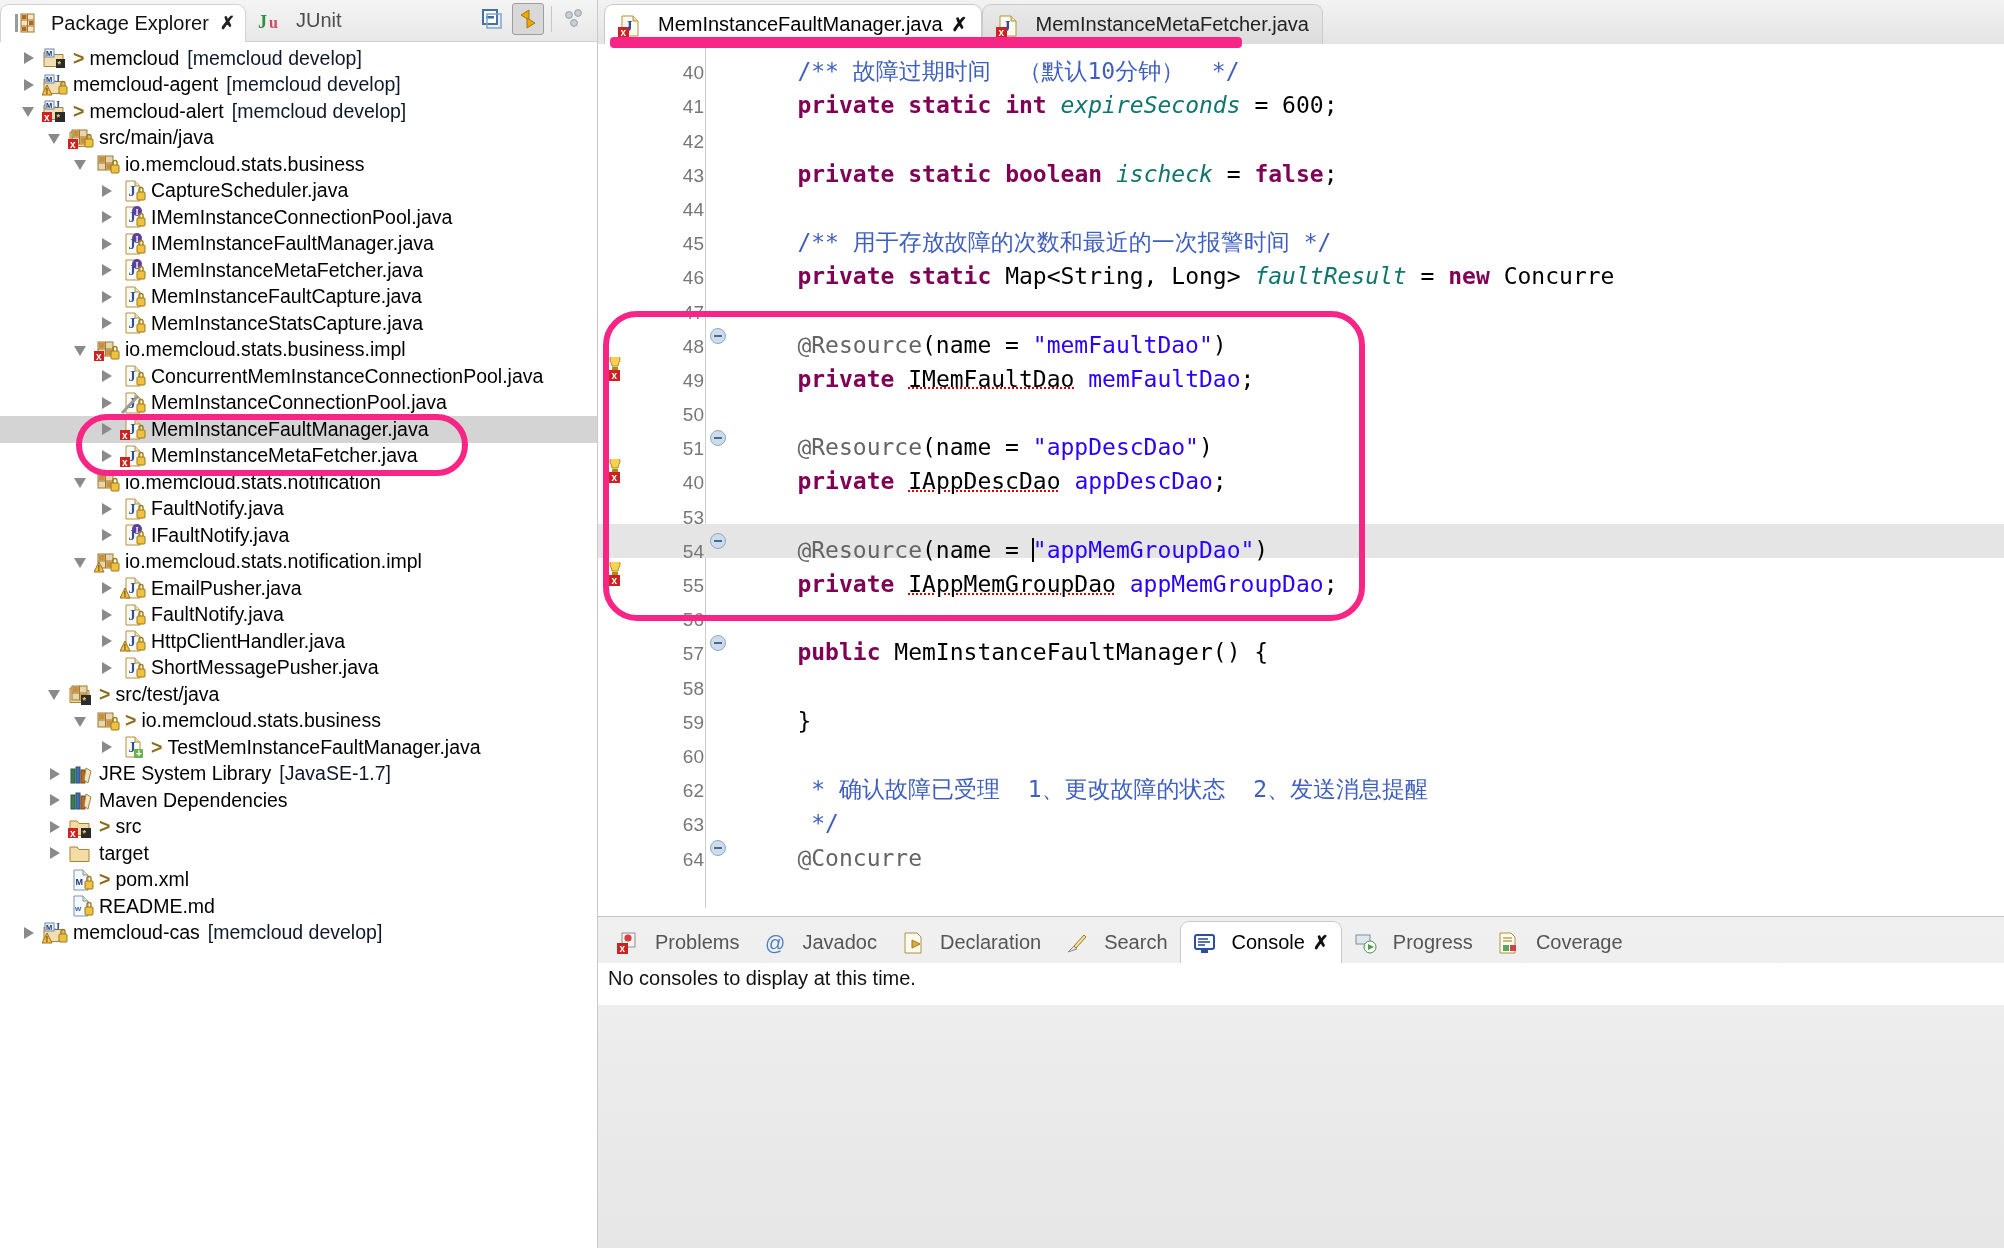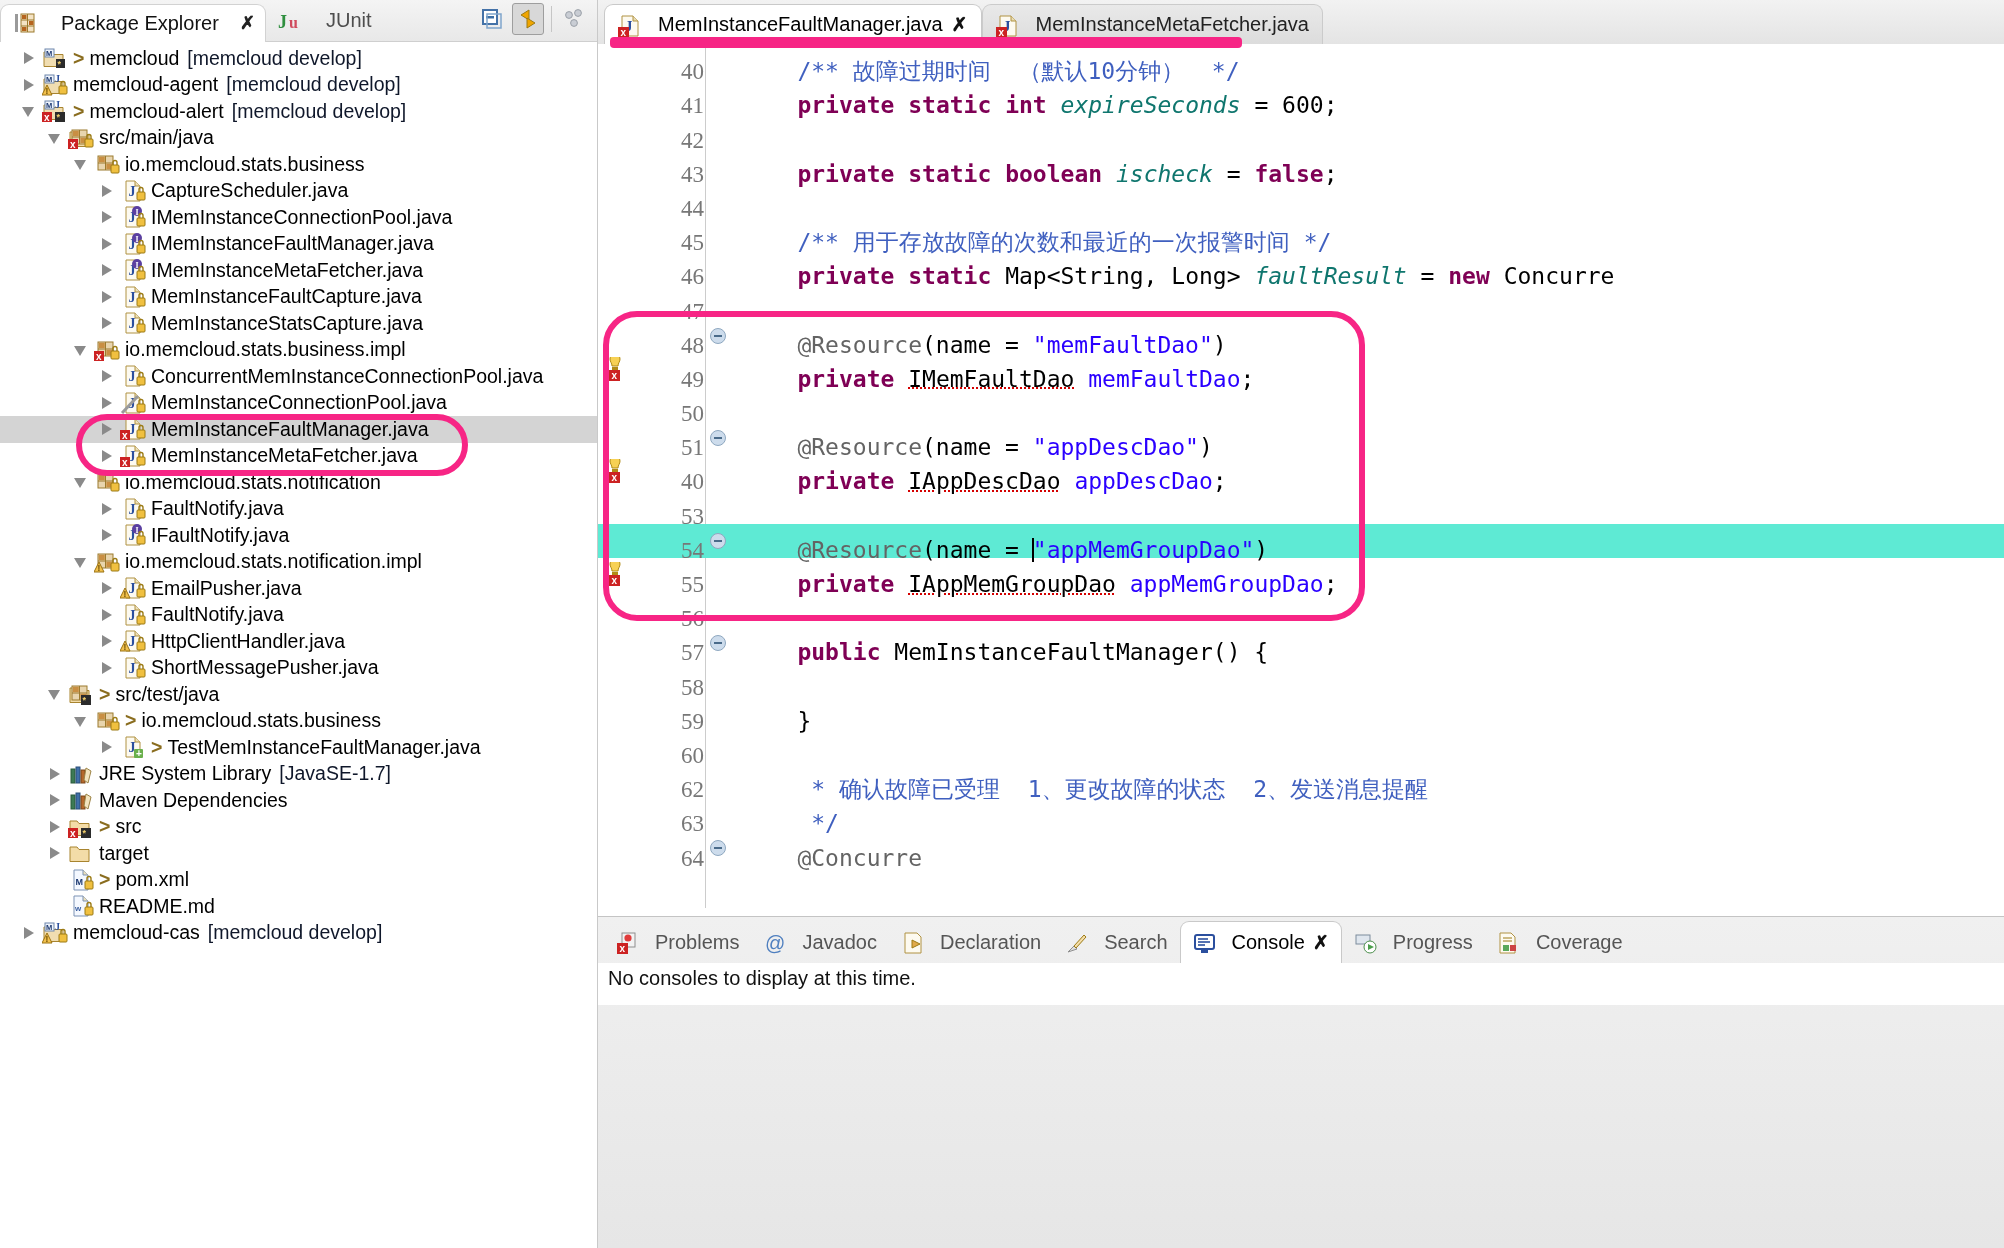--- a/index.html
+++ b/index.html
@@ -24,21 +24,21 @@
     border-right: 1px solid #c9c9c9;
   }
   #left-tabbar {
     position: relative;
     height: 42px;
     background: linear-gradient(to bottom,#f4f4f4,#e8e8e8);
     border-bottom: 1px solid #cfcfcf;
     display: flex; align-items: center;
   }
   .vtab {
-    display: flex; align-items: center; gap: 17px;
+    display: flex; align-items: center; gap: 7px;
     height: 42px; padding: 0 10px 0 12px;
     font-size: 20px; color: #111; justify-content: space-between;
   }
   .vtab.active {
     background: #ffffff;
     border-top-left-radius: 9px;
     border-top-right-radius: 9px;
     border: 1px solid #d2d2d2; border-bottom: none;
     margin-top: 4px; height: 38px;
   }
@@ -131,30 +131,30 @@
     overflow: hidden;
     border-top: 1px solid #ffffff;
   }
   .cl {
     position: relative;
     display: flex; align-items: baseline;
     height: 34.2px;
     font-family: "DejaVu Sans Mono", monospace;
     font-size: 23px;
   }
-  .cl.hl { background: #5eead4; }
+  .cl.hl { background: #e5e5e5; }
   .mkr {
     width: 42px; flex: 0 0 auto; position: relative; height: 34.2px;
   }
   .lno {
     width: 66px; flex: 0 0 auto;
     text-align: right;
     color: #777777;
-    font-family: Liberation Serif, serif;
-    font-size: 23px;
+    font-family: Liberation Sans, sans-serif;
+    font-size: 19px;
     padding-right: 2px;
   }
   .fold { width: 26px; flex: 0 0 auto; position: relative; height: 34.2px;}
   .fold .fmark {
     position: absolute; left: 4px; top: 9px;
     width: 16px; height: 16px; border-radius: 50%;
     background: #cddcec; border: 1px solid #8fa8c0;
   }
   .fold .fmark::after {
     content: ""; position: absolute; left: 3px; top: 6px;

